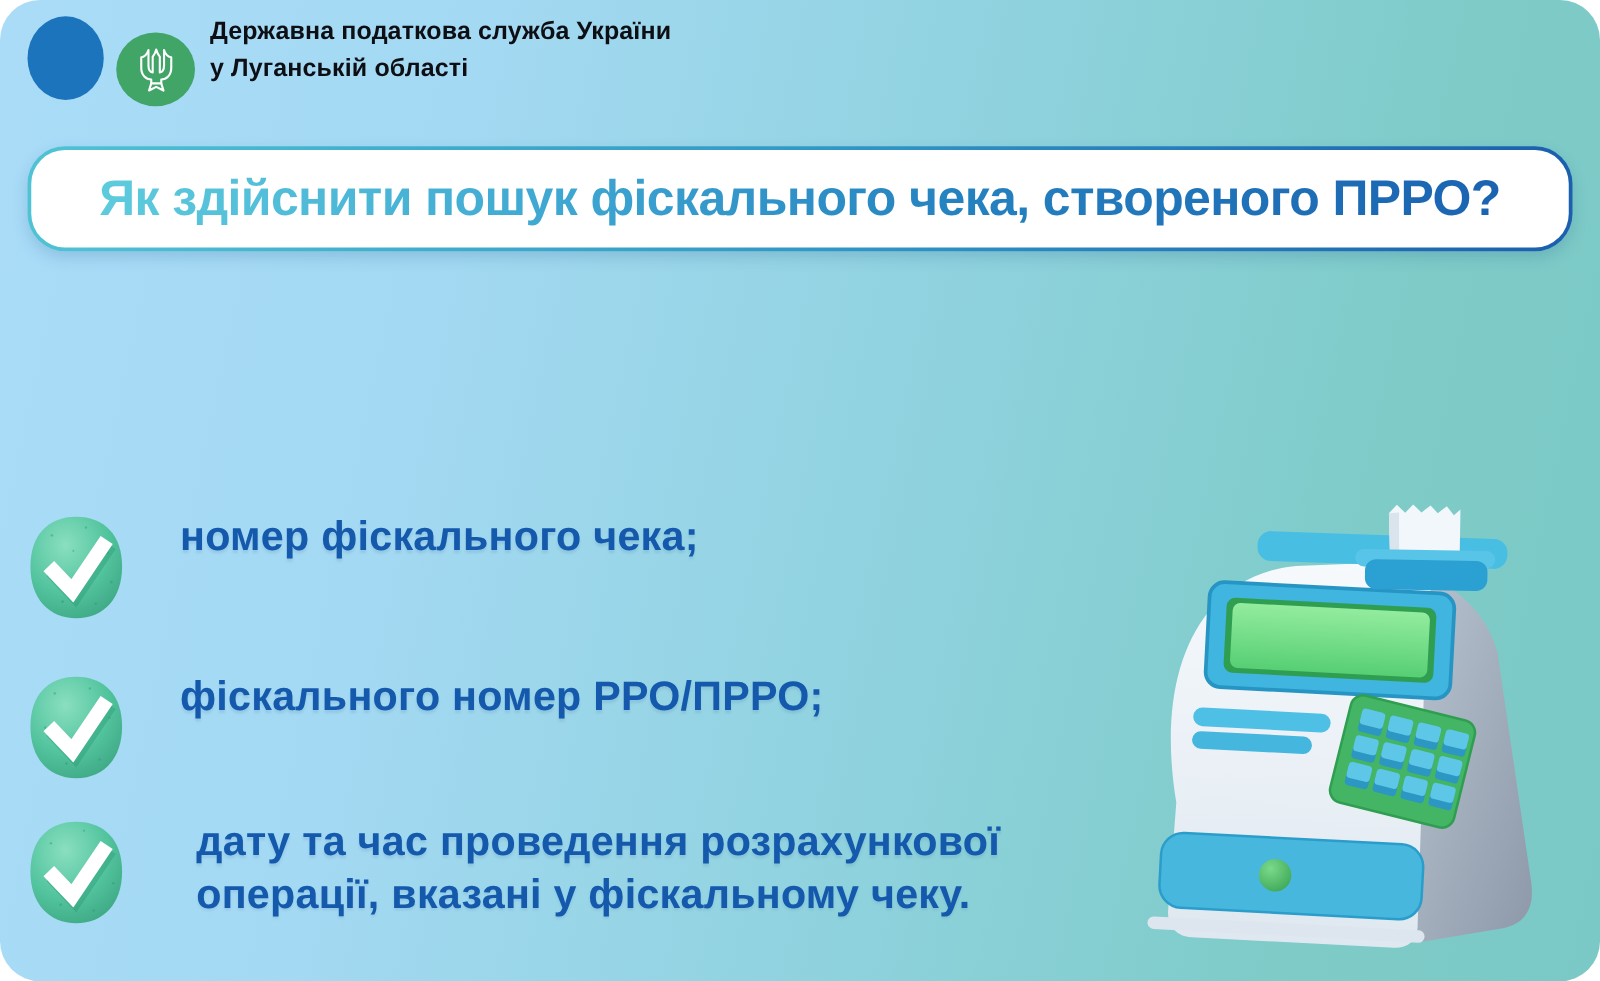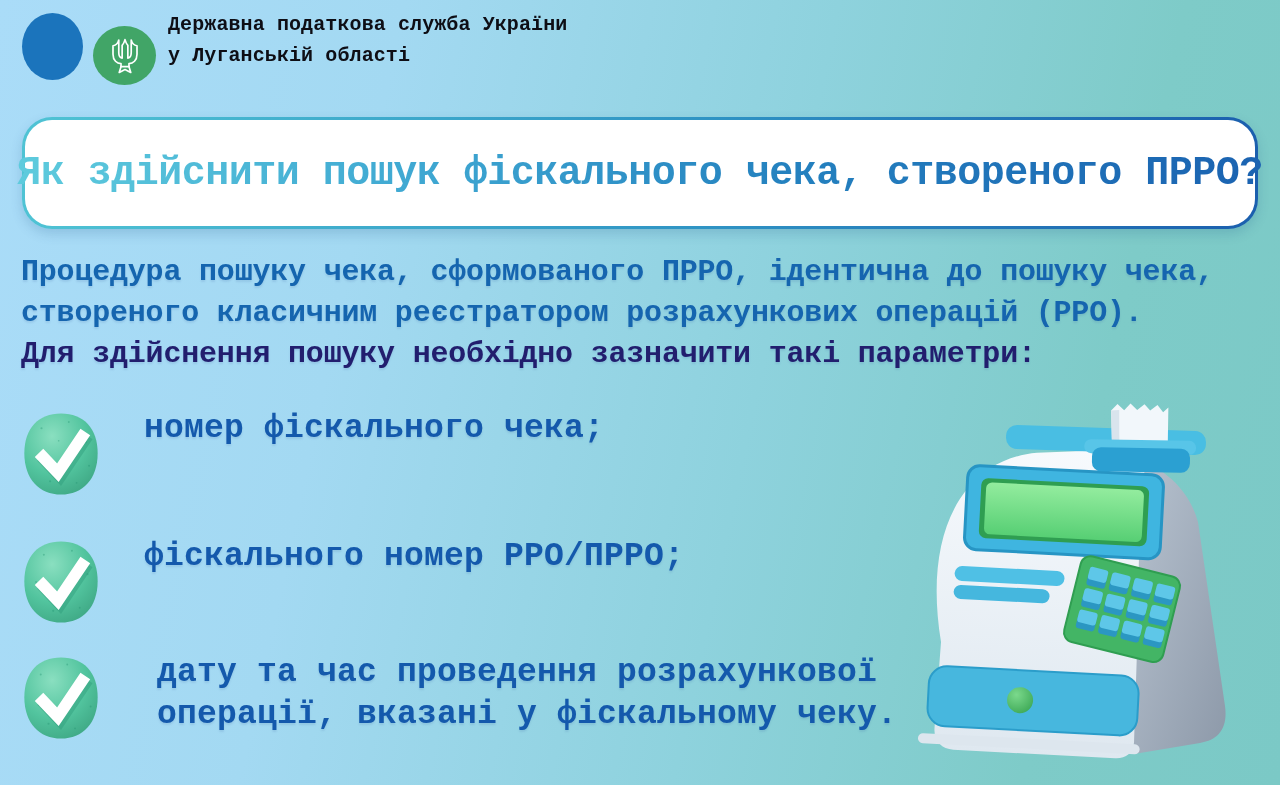--- a/index.html
+++ b/index.html
@@ -1,41 +1,42 @@
 <!DOCTYPE html>
 <html><head>
 <meta charset="utf-8">
 <style>
   html,body{margin:0;padding:0;}
   .canvas{
     position:relative;
     width:1280px;height:785px;
     overflow:hidden;
-    font-family:Liberation Mono, monospace;
+    font-family:Liberation Sans, sans-serif;
     background:linear-gradient(102deg,#aadcf8 0%, #a3d9f2 28%, #8ed2dd 58%, #7ecbc8 82%, #7bc9c6 100%);
+    border-radius:32px;
   }
   
   .logo-blue{
     position:absolute;left:22px;top:13px;width:61px;height:67px;
     border-radius:50%;background:#1b74bc;
   }
   .logo-green{
     position:absolute;left:93px;top:26px;width:63px;height:59px;
     border-radius:50%;background:#41a567;
     display:flex;align-items:center;justify-content:center;
   }
   .org-block{
     position:absolute;left:168px;top:12px;color:#0e0e15;
     font-weight:bold;letter-spacing:0.1px;
   }
   .org-line1{font-size:20px;line-height:26px;margin-bottom:6px;}
   .org-line2,.org-line3{font-size:20px;line-height:23px;}
   
   .title-box{
-    position:absolute;left:22px;top:117px;width:1236px;height:112px;
+    position:absolute;left:22px;top:117px;width:1236px;height:84px;
     border-radius:30px;padding:3px;box-sizing:border-box;
     background:linear-gradient(90deg,#4fc3d4 0%, #2f94c4 55%, #1b5fae 100%);
     box-shadow:0 5px 12px rgba(35,90,140,.20);
   }
   .title-inner{
     width:100%;height:100%;border-radius:27px;background:#ffffff;
     display:flex;align-items:center;justify-content:center;
   }
   .page-title{
     margin:0;font-size:40px;font-weight:800;letter-spacing:-0.5px;
@@ -115,25 +116,20 @@
       <div class="org-line3">у Луганській області</div>
     </div>
   </header>
 
   <section class="title-box">
     <div class="title-inner">
       <h1 class="page-title">Як здійснити пошук фіскального чека, створеного ПРРО?</h1>
     </div>
   </section>
 
-  <p class="intro">
-    <span class="intro-blue">Процедура пошуку чека, сформованого ПРРО, ідентична до пошуку чека,</span><br>
-    <span class="intro-blue">створеного класичним реєстратором розрахункових операцій (РРО).</span><br>
-    <span class="intro-navy">Для здійснення пошуку необхідно зазначити такі параметри:</span>
-  </p>
 
   <div class="check-item check-item-1">
     <svg class="check-icon" viewBox="0 0 100 110">
       <path d="M50 3 C79 3 97 22 97 54 C97 87 78 107 50 107 C22 107 3 87 3 54 C3 22 21 3 50 3 Z" fill="url(#checkGrad)"></path>
       <g fill="#1f8f6d" opacity="0.35">
         <circle cx="25" cy="22" r="1.4"></circle>
           <circle cx="60" cy="14" r="1.2"></circle>
           <circle cx="82" cy="40" r="1.4"></circle>
         <circle cx="20" cy="60" r="1.2"></circle>
           <circle cx="36" cy="90" r="1.4"></circle>

